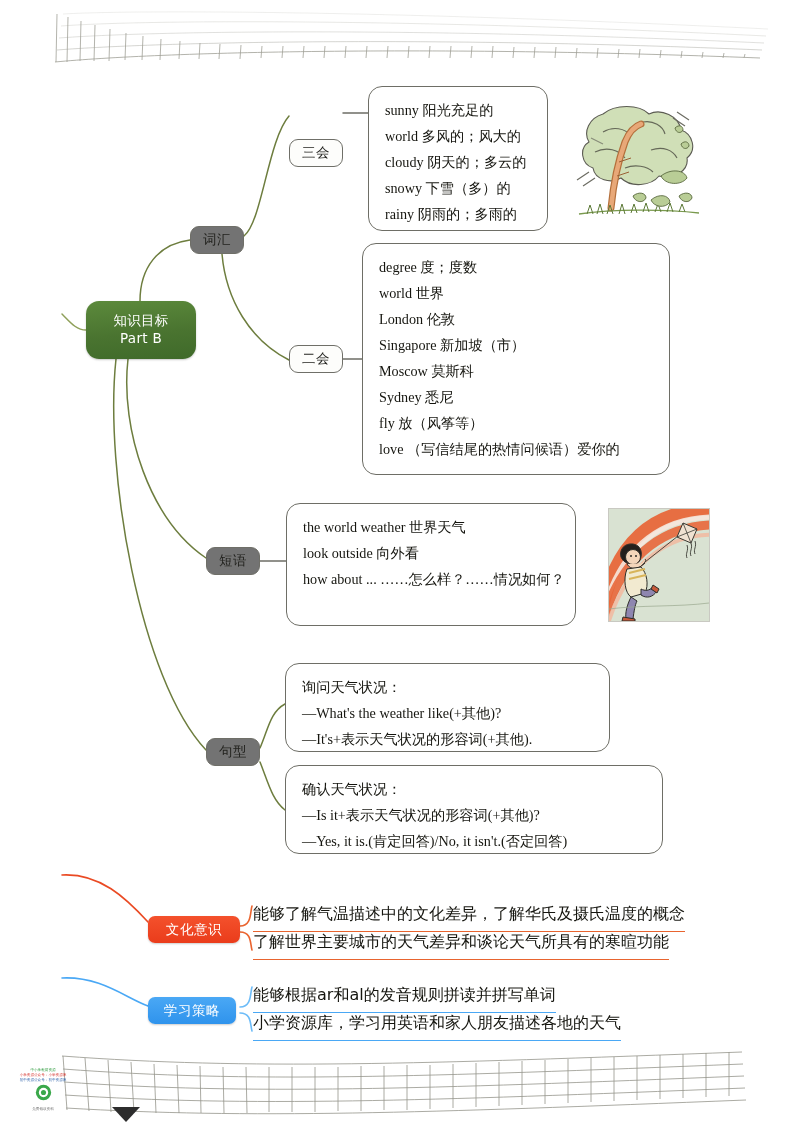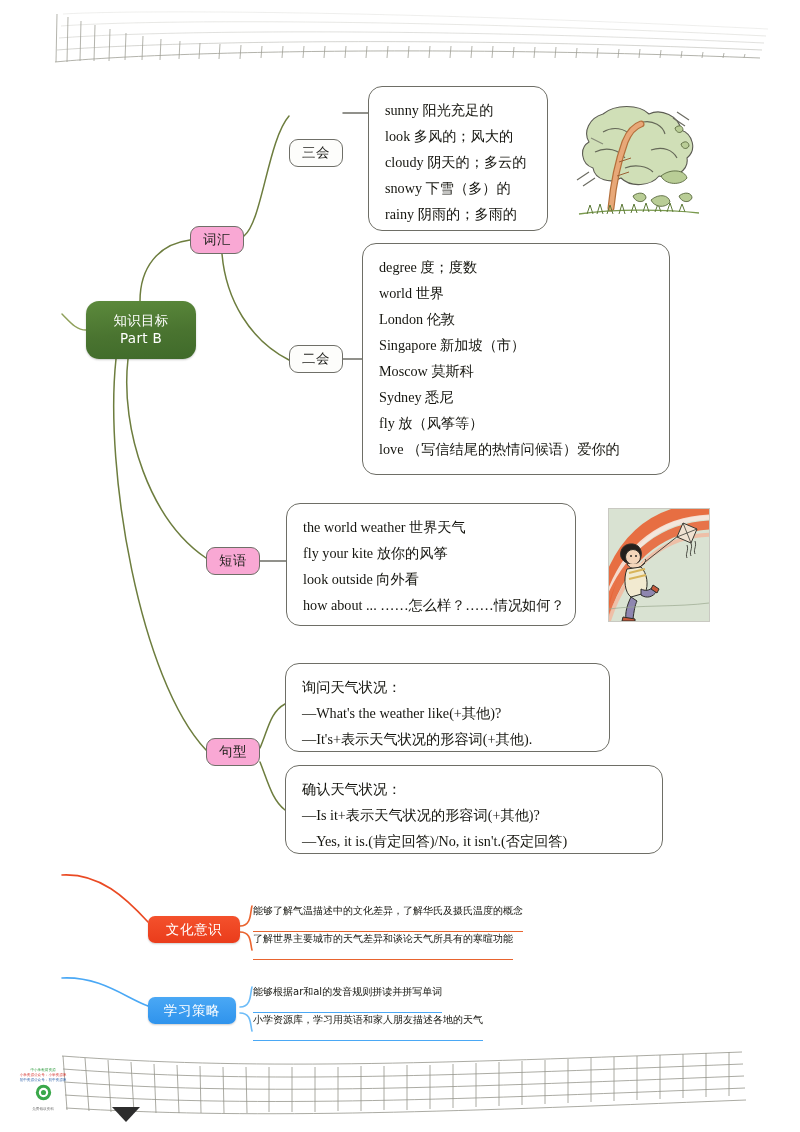--- a/index.html
+++ b/index.html
@@ -47,21 +47,21 @@
     color: #ffffff;
     font-family: "DejaVu Sans", "Liberation Sans", sans-serif;
     font-size: 13.5px;
     line-height: 1.32;
     letter-spacing: 0.3px;
     box-shadow: 0 1px 2px rgba(0,0,0,0.22);
   }
   .node-branch {
     border: 1.4px solid #6f6f68;
     border-radius: 9px;
-    background: #f9a8d4;
+    background: #737373;
     font-family: "DejaVu Sans", "Liberation Sans", sans-serif;
     font-size: 13.5px;
     color: #23231f;
     letter-spacing: 0.5px;
   }
   .node-plain {
     background: #fdfdfb;
   }
   #node-cihui  { left: 190px; top: 226px; width: 54px; height: 28px; }
   #node-sanhui { left: 289px; top: 99px;  width: 54px; height: 28px; margin-top: 40px; }
@@ -109,24 +109,24 @@
     left: 148px; top: 916px; width: 92px; height: 27px;
     background: linear-gradient(180deg, #f4512c 0%, #ea3c1b 100%);
   }
   #pill-strategy {
     left: 148px; top: 997px; width: 88px; height: 27px;
     background: linear-gradient(180deg, #4aa8f5 0%, #2f93ec 100%);
   }
   .underlined-line {
     position: absolute;
     font-family: "DejaVu Sans", "Liberation Sans", sans-serif;
-    font-size: 10px;
+    font-size: 16px;
     color: #15150f;
     white-space: nowrap;
-    padding-bottom: 13px;
+    padding-bottom: 6px;
   }
   .u-orange { border-bottom: 1.3px solid #e8642f; }
   .u-blue   { border-bottom: 1.3px solid #4aa8f5; }
   #cul-line-1 { left: 253px; top: 904px; }
   #cul-line-2 { left: 253px; top: 932px; }
   #str-line-1 { left: 253px; top: 985px; }
   #str-line-2 { left: 253px; top: 1013px; }
 
   
   .illus { position: absolute; }
@@ -296,40 +296,39 @@
   <div class="node node-branch node-plain" id="node-sanhui">三会</div>
 
   <div class="node node-branch node-plain" id="node-erhui">二会</div>
 
   <div class="node node-branch" id="node-duanyu">短语</div>
 
   <div class="node node-branch" id="node-juxing">句型</div>
 
   <div class="box" id="box-sanhui">
     <div class="line">sunny 阳光充足的</div>
-    <div class="line">look 多风的；风大的</div>
+    <div class="line">world 多风的；风大的</div>
     <div class="line">cloudy 阴天的；多云的</div>
     <div class="line">snowy 下雪（多）的</div>
     <div class="line">rainy 阴雨的；多雨的</div>
   </div>
 
   <div class="box" id="box-erhui">
     <div class="line">degree 度；度数</div>
     <div class="line">world 世界</div>
     <div class="line">London 伦敦</div>
     <div class="line">Singapore 新加坡（市）</div>
     <div class="line">Moscow 莫斯科</div>
     <div class="line">Sydney 悉尼</div>
     <div class="line">fly 放（风筝等）</div>
     <div class="line">love （写信结尾的热情问候语）爱你的</div>
   </div>
 
   <div class="box" id="box-duanyu">
     <div class="line">the world weather 世界天气</div>
-    <div class="line">fly your kite 放你的风筝</div>
     <div class="line">look outside 向外看</div>
     <div class="line">how about ... ……怎么样？……情况如何？</div>
   </div>
 
   <div class="box" id="box-ask">
     <div class="line">询问天气状况：</div>
     <div class="line">—What's the weather like(+其他)?</div>
     <div class="line">—It's+表示天气状况的形容词(+其他).</div>
   </div>
 

